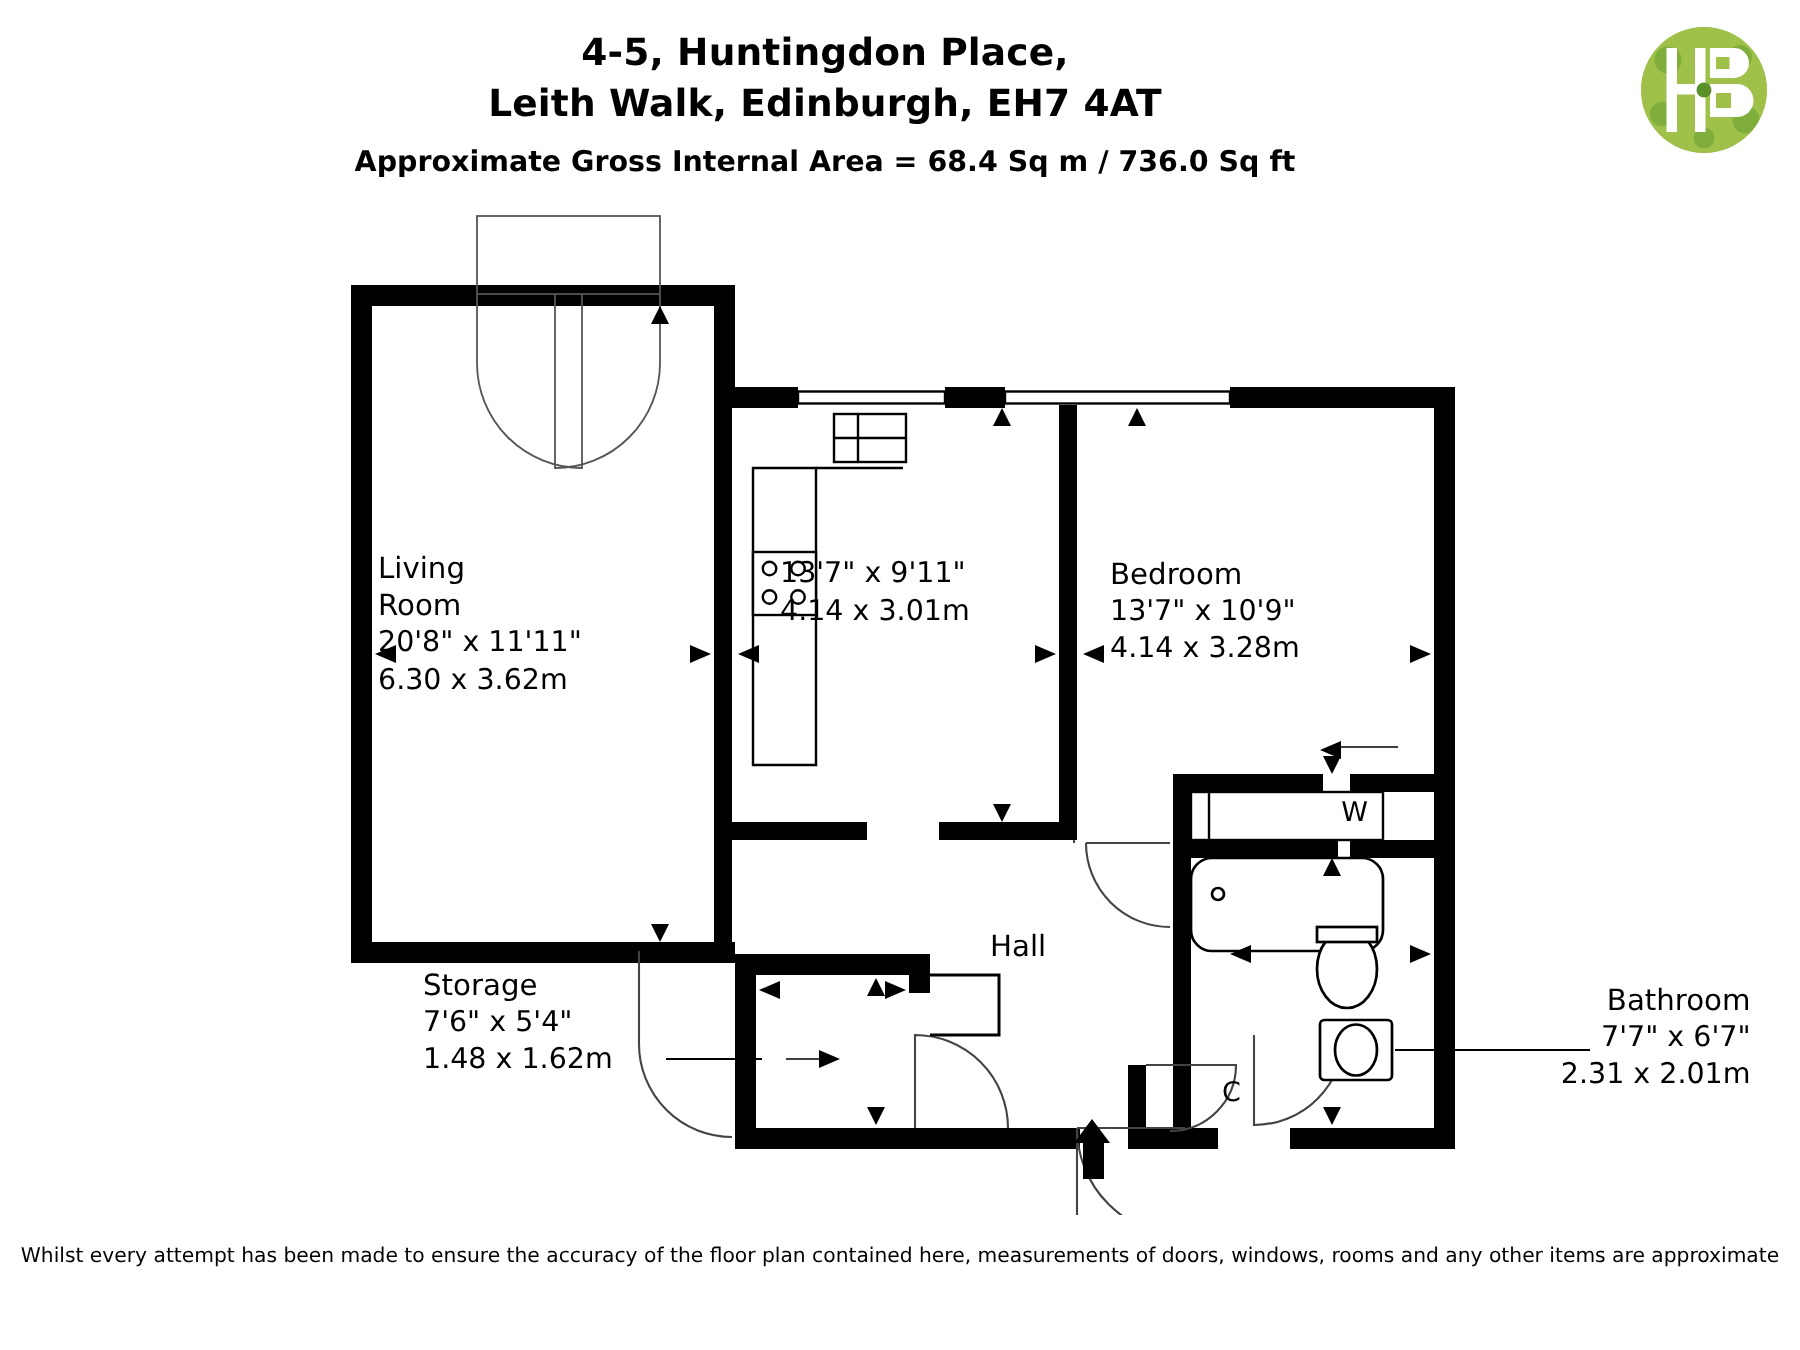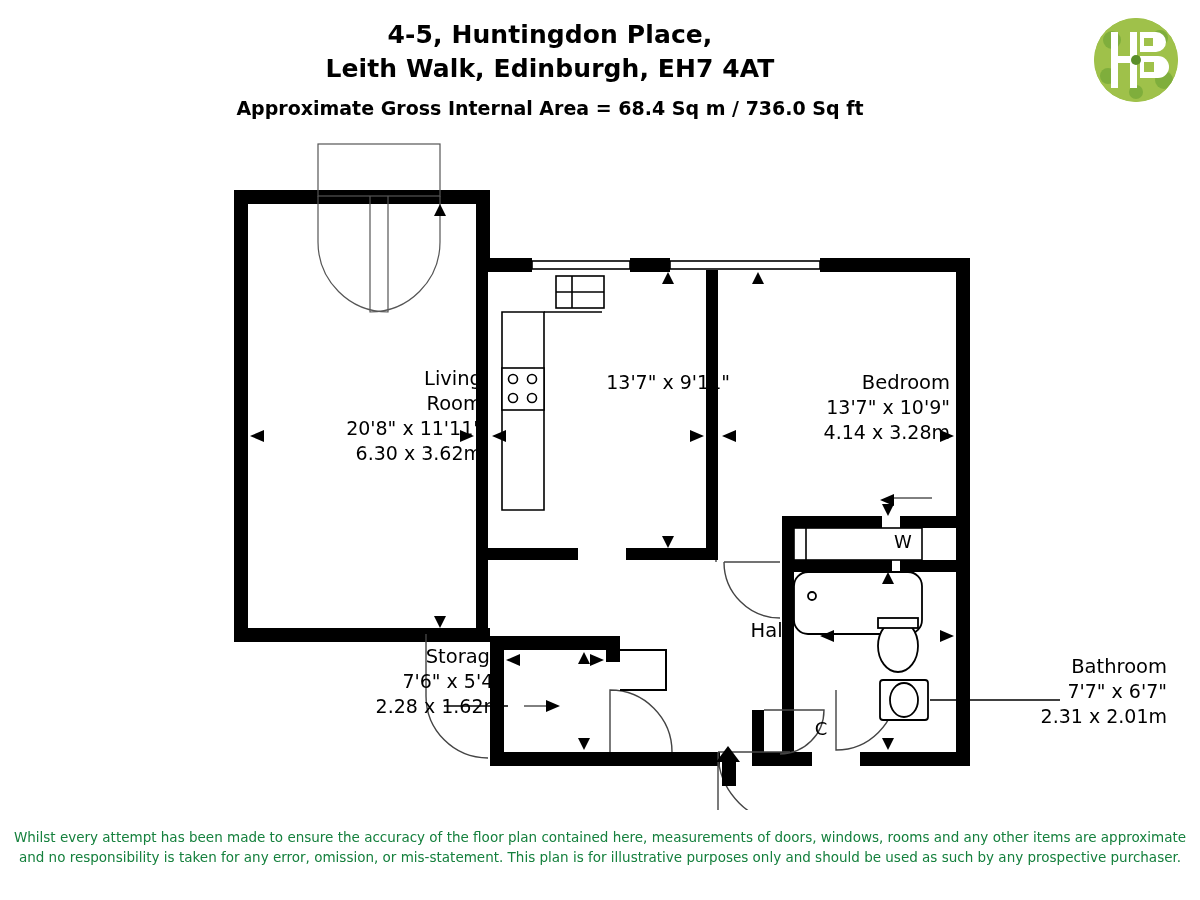--- a/index.html
+++ b/index.html
@@ -56,21 +56,21 @@
     top: 130px;
     left: 0;
     width: 1200px;
     height: 680px;
   }
   .plan svg { display: block; }
 
   
   .room-label {
     position: absolute;
-    text-align: right;
+    text-align: left;
     font-size: 19px;
     line-height: 25px;
     white-space: nowrap;
   }
   .room-label .name { font-size: 19.5px; }
   .room-label .dim  { font-size: 19px; }
 
   .label-living   { left: 252px; top: 366px; width: 230px; }
   .label-kitchen  { left: 520px; top: 370px; width: 210px; }
   .label-bedroom  { left: 740px; top: 370px; width: 210px; }
@@ -88,21 +88,21 @@
 
   
   .disclaimer {
     position: absolute;
     left: 0;
     top: 828px;
     width: 1200px;
     text-align: center;
     font-size: 13.5px;
     line-height: 19.5px;
-    color: #15803d;
+    color: #000000;
   }
 </style>
 </head>
 <body>
 
 <div class="header">
   <div class="title-line">4-5, Huntingdon Place,</div>
   <div class="title-line">Leith Walk, Edinburgh, EH7 4AT</div>
   <div class="area-line">Approximate Gross Internal Area = 68.4 Sq m / 736.0 Sq ft</div>
 </div>
@@ -280,43 +280,43 @@
 
 <div class="room-label label-living">
   <div class="name">Living</div>
   <div class="name">Room</div>
   <div class="dim">20'8" x 11'11"</div>
   <div class="dim">6.30 x 3.62m</div>
 </div>
 
 <div class="room-label label-kitchen">
   <div class="dim">13'7" x 9'11"</div>
+  <div class="dim">4.14 x 3.01m</div>
 </div>
 
 <div class="room-label label-bedroom">
   <div class="name">Bedroom</div>
   <div class="dim">13'7" x 10'9"</div>
   <div class="dim">4.14 x 3.28m</div>
 </div>
 
 <div class="room-label label-storage">
   <div class="name">Storage</div>
   <div class="dim">7'6" x 5'4"</div>
-  <div class="dim">2.28 x 1.62m</div>
+  <div class="dim">1.48 x 1.62m</div>
 </div>
 
 <div class="room-label label-bathroom">
   <div class="name">Bathroom</div>
   <div class="dim">7'7" x 6'7"</div>
   <div class="dim">2.31 x 2.01m</div>
 </div>
 
 <div class="room-label label-hall">
   <div class="name">Hall</div>
 </div>
 
 <div class="tag-letter tag-w">W</div>
 <div class="tag-letter tag-c">C</div>
 
 <div class="disclaimer">
   <div>Whilst every attempt has been made to ensure the accuracy of the floor plan contained here, measurements of doors, windows, rooms and any other items are approximate</div>
-  <div>and no responsibility is taken for any error, omission, or mis-statement. This plan is for illustrative purposes only and should be used as such by any prospective purchaser.</div>
 </div>
 
 </body></html>

